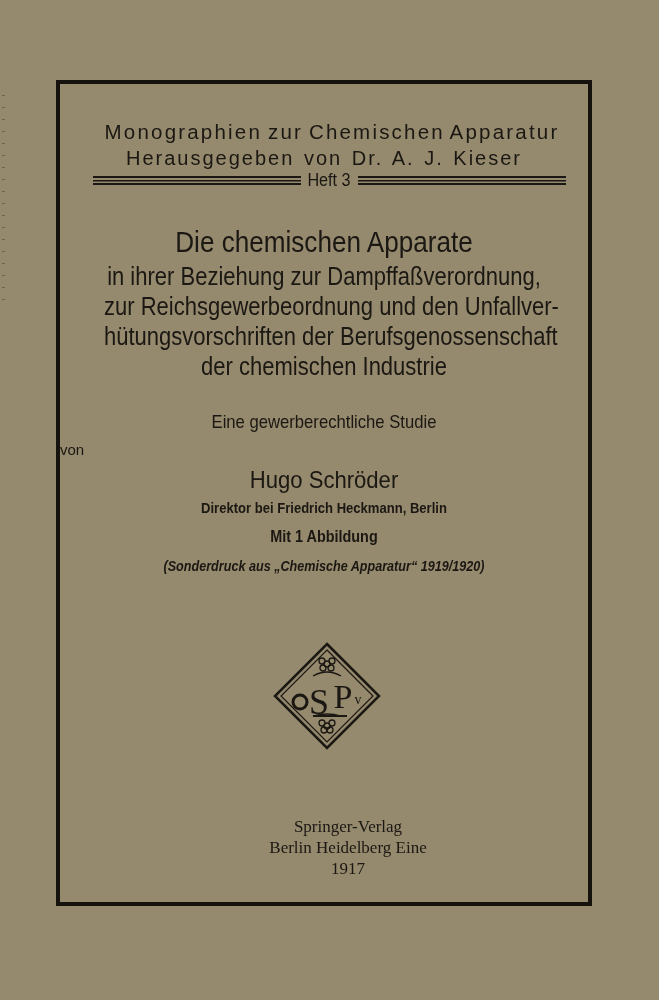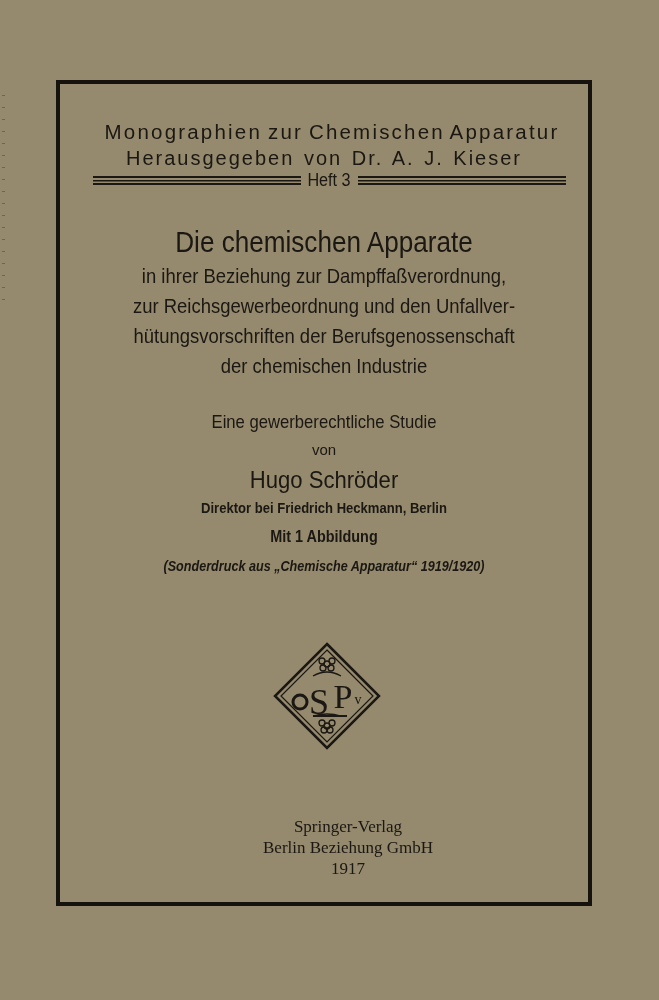--- a/index.html
+++ b/index.html
@@ -50,31 +50,31 @@
     .title {
       position: absolute; left: 0; right: 0; top: 142px;
       text-align: center;
       font-family: "Liberation Sans", sans-serif;
       font-size: 29px; transform: scaleX(0.9);
     }
     .subtitle {
       position: absolute; left: 14px; right: 14px; top: 177px;
       text-align: center;
       font-family: "Liberation Sans", sans-serif;
-      font-size: 21px; line-height: 30px;
+      font-size: 25px; line-height: 30px;
     }
     .subtitle div { white-space: nowrap; transform: scaleX(0.88); }
     .studie {
       position: absolute; left: 0; right: 0; top: 327px;
       text-align: center; font-family: "Liberation Sans", sans-serif;
       font-size: 18.5px; transform: scaleX(0.9);
     }
     .von {
       position: absolute; left: 0; right: 0; top: 357px;
-      text-align: center; font-family: "Liberation Sans", sans-serif;
+      font-family: "Liberation Sans", sans-serif;
       font-size: 15px;
     }
     .author {
       position: absolute; left: 0; right: 0; top: 382px;
       text-align: center; font-family: "Liberation Sans", sans-serif;
       font-size: 24px; transform: scaleX(0.92);
     }
     .affil {
       position: absolute; left: 0; right: 0; top: 416px;
       text-align: center; font-family: "Liberation Sans", sans-serif;
@@ -157,16 +157,16 @@
       <circle cx="27" cy="60" r="7" fill="none" stroke="#1b1712" stroke-width="3"></circle>
       <text x="46" y="72" font-family="Liberation Serif, serif" font-size="36" fill="#1b1712" text-anchor="middle">S</text>
       <text x="70" y="66" font-family="Liberation Serif, serif" font-size="34" fill="#1b1712" text-anchor="middle">P</text>
       <text x="85" y="62" font-family="Liberation Serif, serif" font-size="14" fill="#1b1712" text-anchor="middle">v</text>
       <line x1="40" y1="74" x2="74" y2="74" stroke="#1b1712" stroke-width="2"></line>
     </svg>
   </div>
 
   <div class="publisher">
     <div>Springer-Verlag</div>
-    <div>Berlin Beziehung GmbH</div>
+    <div>Berlin Heidelberg Eine</div>
     <div>1917</div>
   </div>
 </div>
 
 </body></html>

